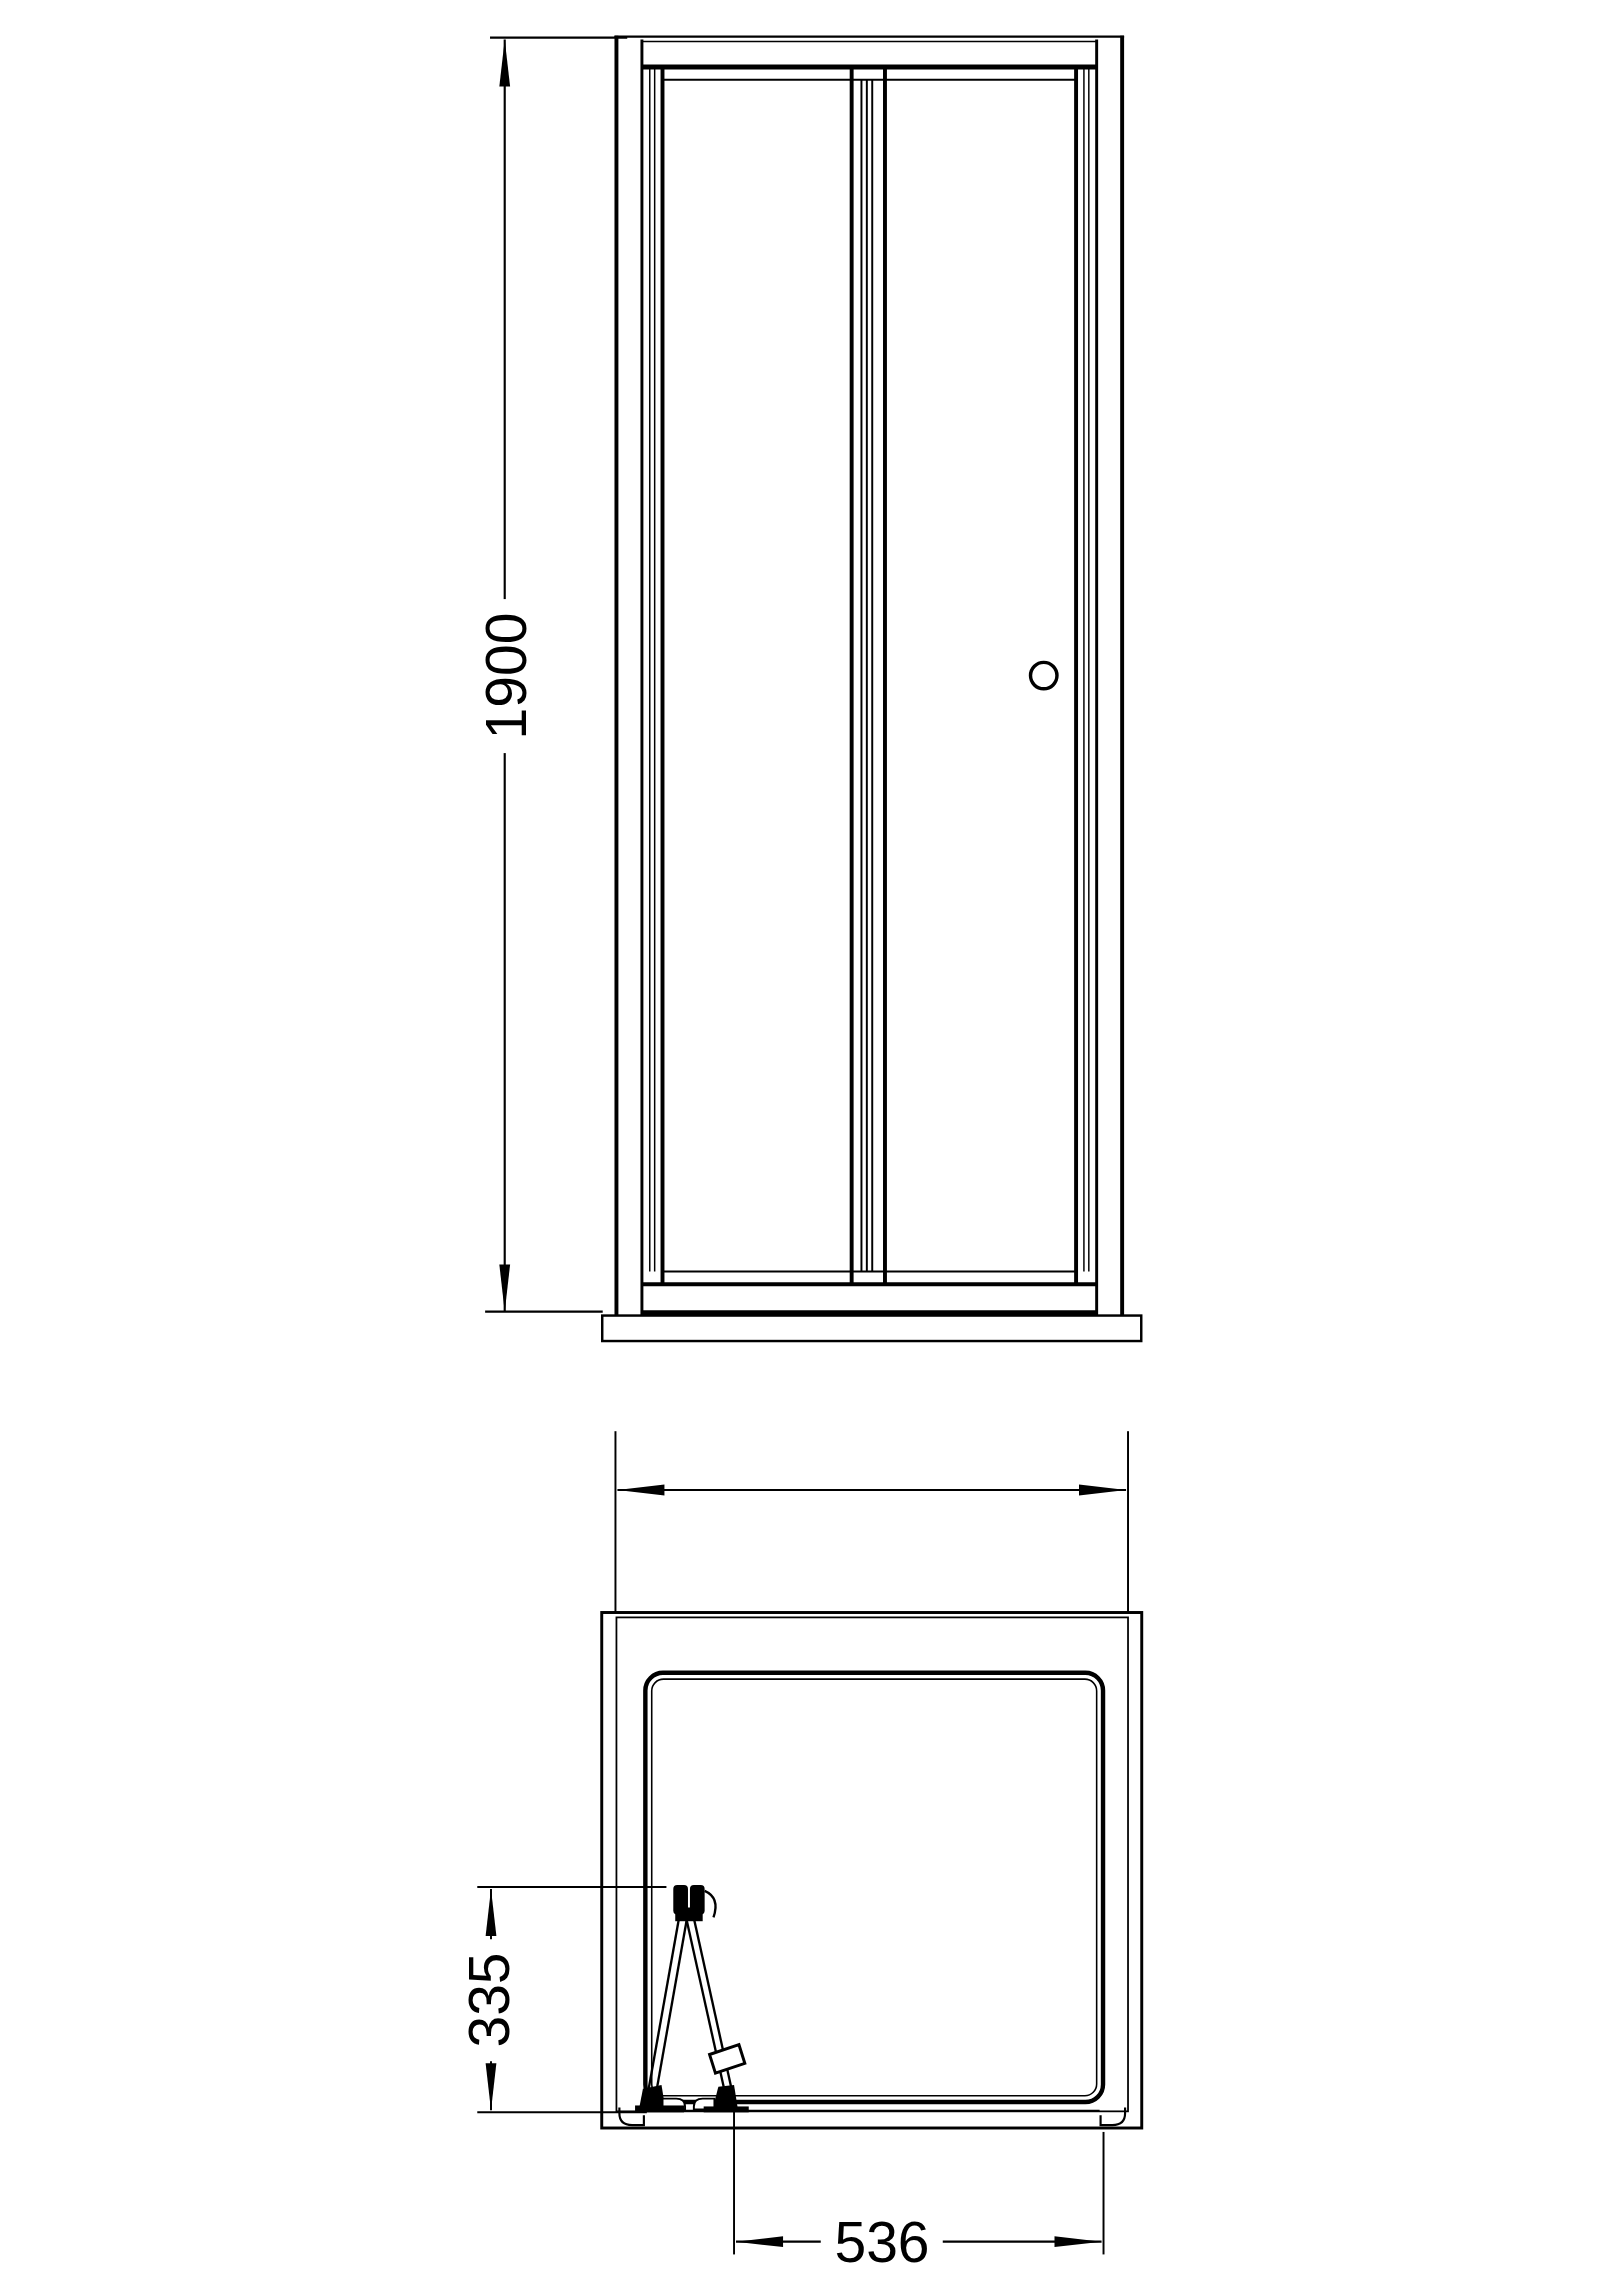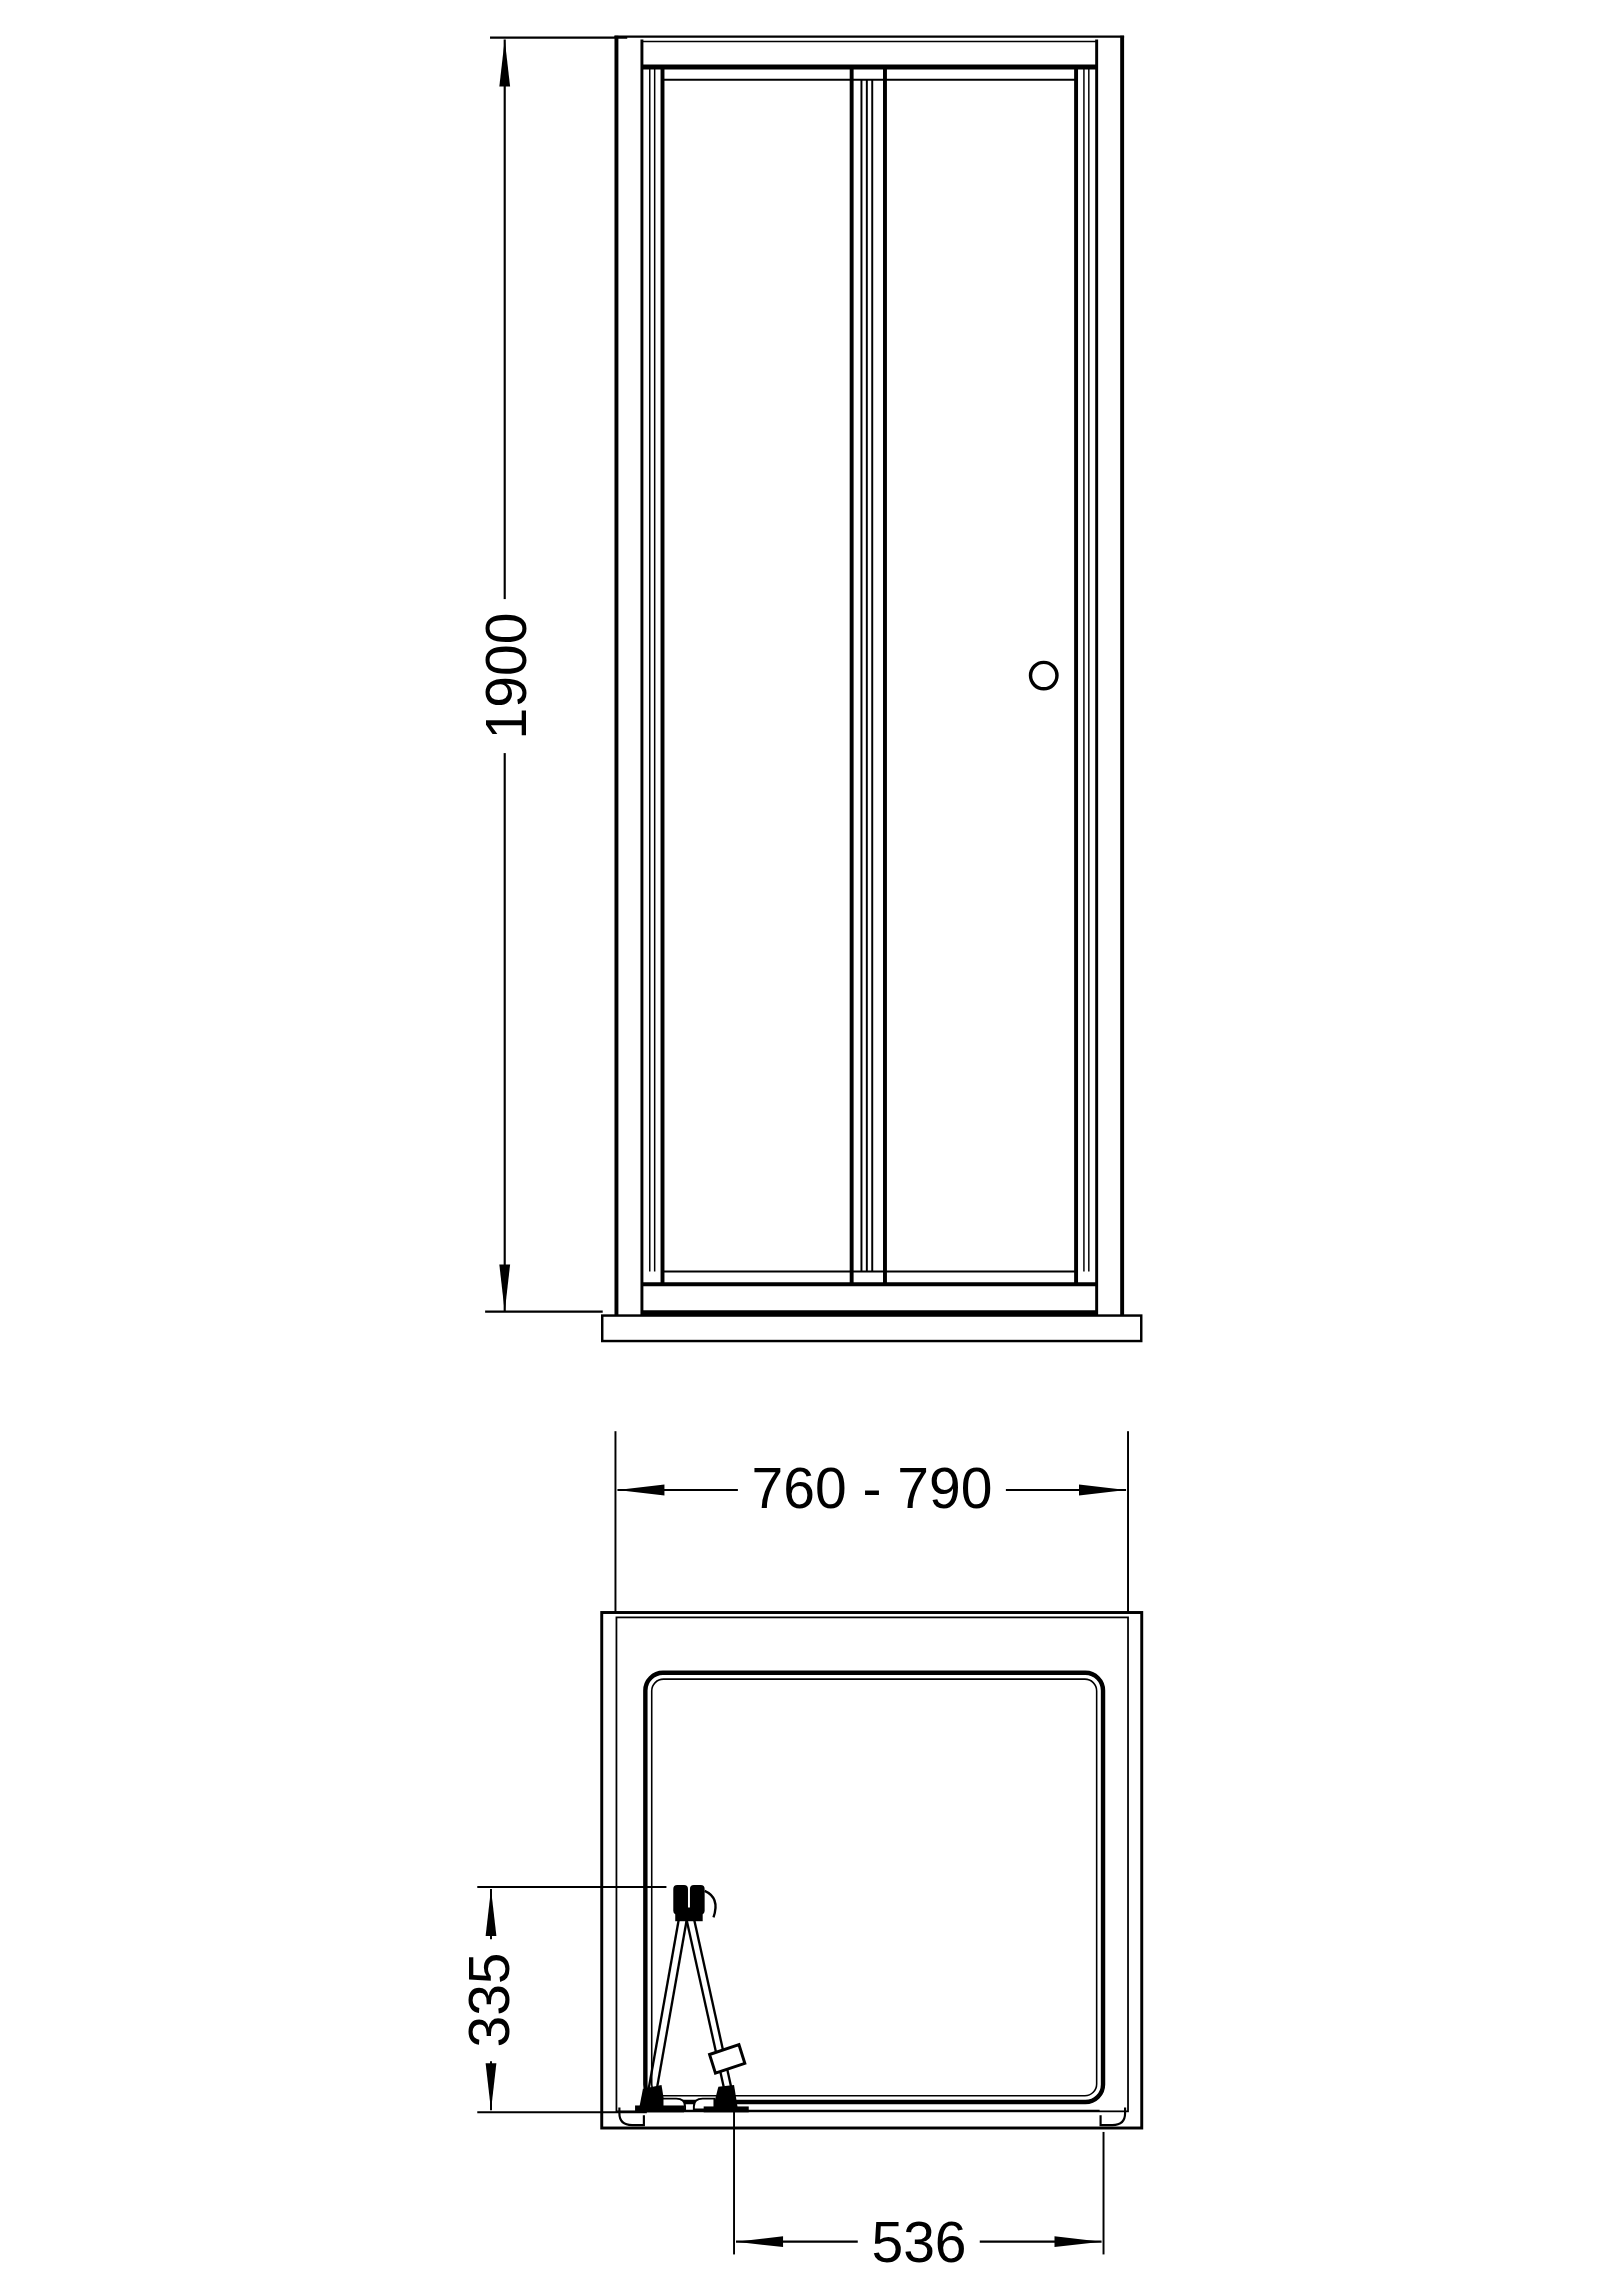--- a/index.html
+++ b/index.html
@@ -139,20 +139,19 @@
         <line x1="1126" y1="2175" x2="1126" y2="2300" stroke-width="2"></line>
         <line x1="751" y1="2287" x2="1124" y2="2287" stroke-width="2.2"></line>
         <polygon points="751,2287 799,2281.5 799,2292.5" fill="currentColor" stroke="none"></polygon>
         <polygon points="1124,2287 1076,2281.5 1076,2292.5" fill="currentColor" stroke="none"></polygon>
       </g>
     </g>
   </svg>
 
   <div class="dim-label vertical" style="left:506px; top:676px;">1900</div>
 
-  <div class="dim-label" style="left:872px; top:1488px;">760 - 790</div>
 
   <div class="dim-label vertical" style="left:489px; top:2000px;">335</div>
 
-  <div class="dim-label" style="left:919px; top:2242px;">536</div>
+  <div class="dim-label" style="left:882px; top:2242px;">536</div>
 
 </div>
 
 
 </body></html>

